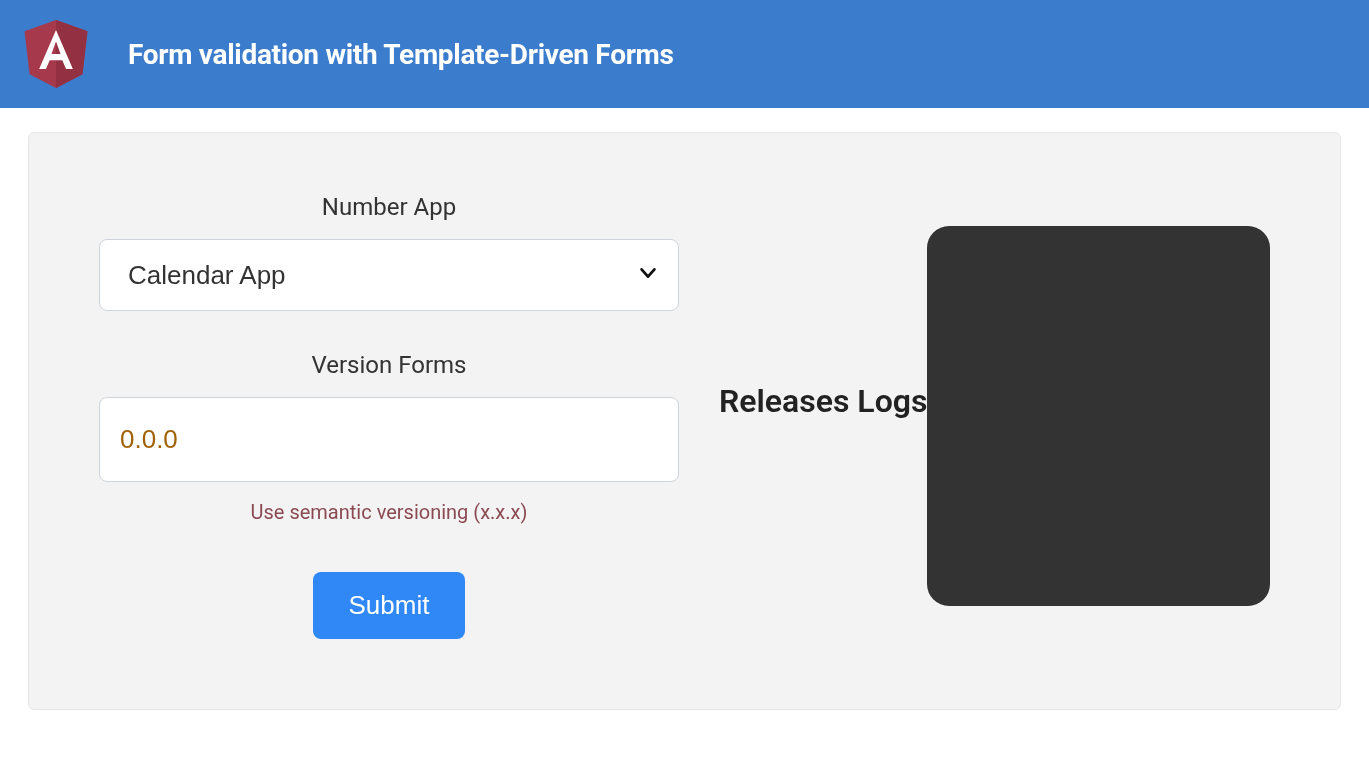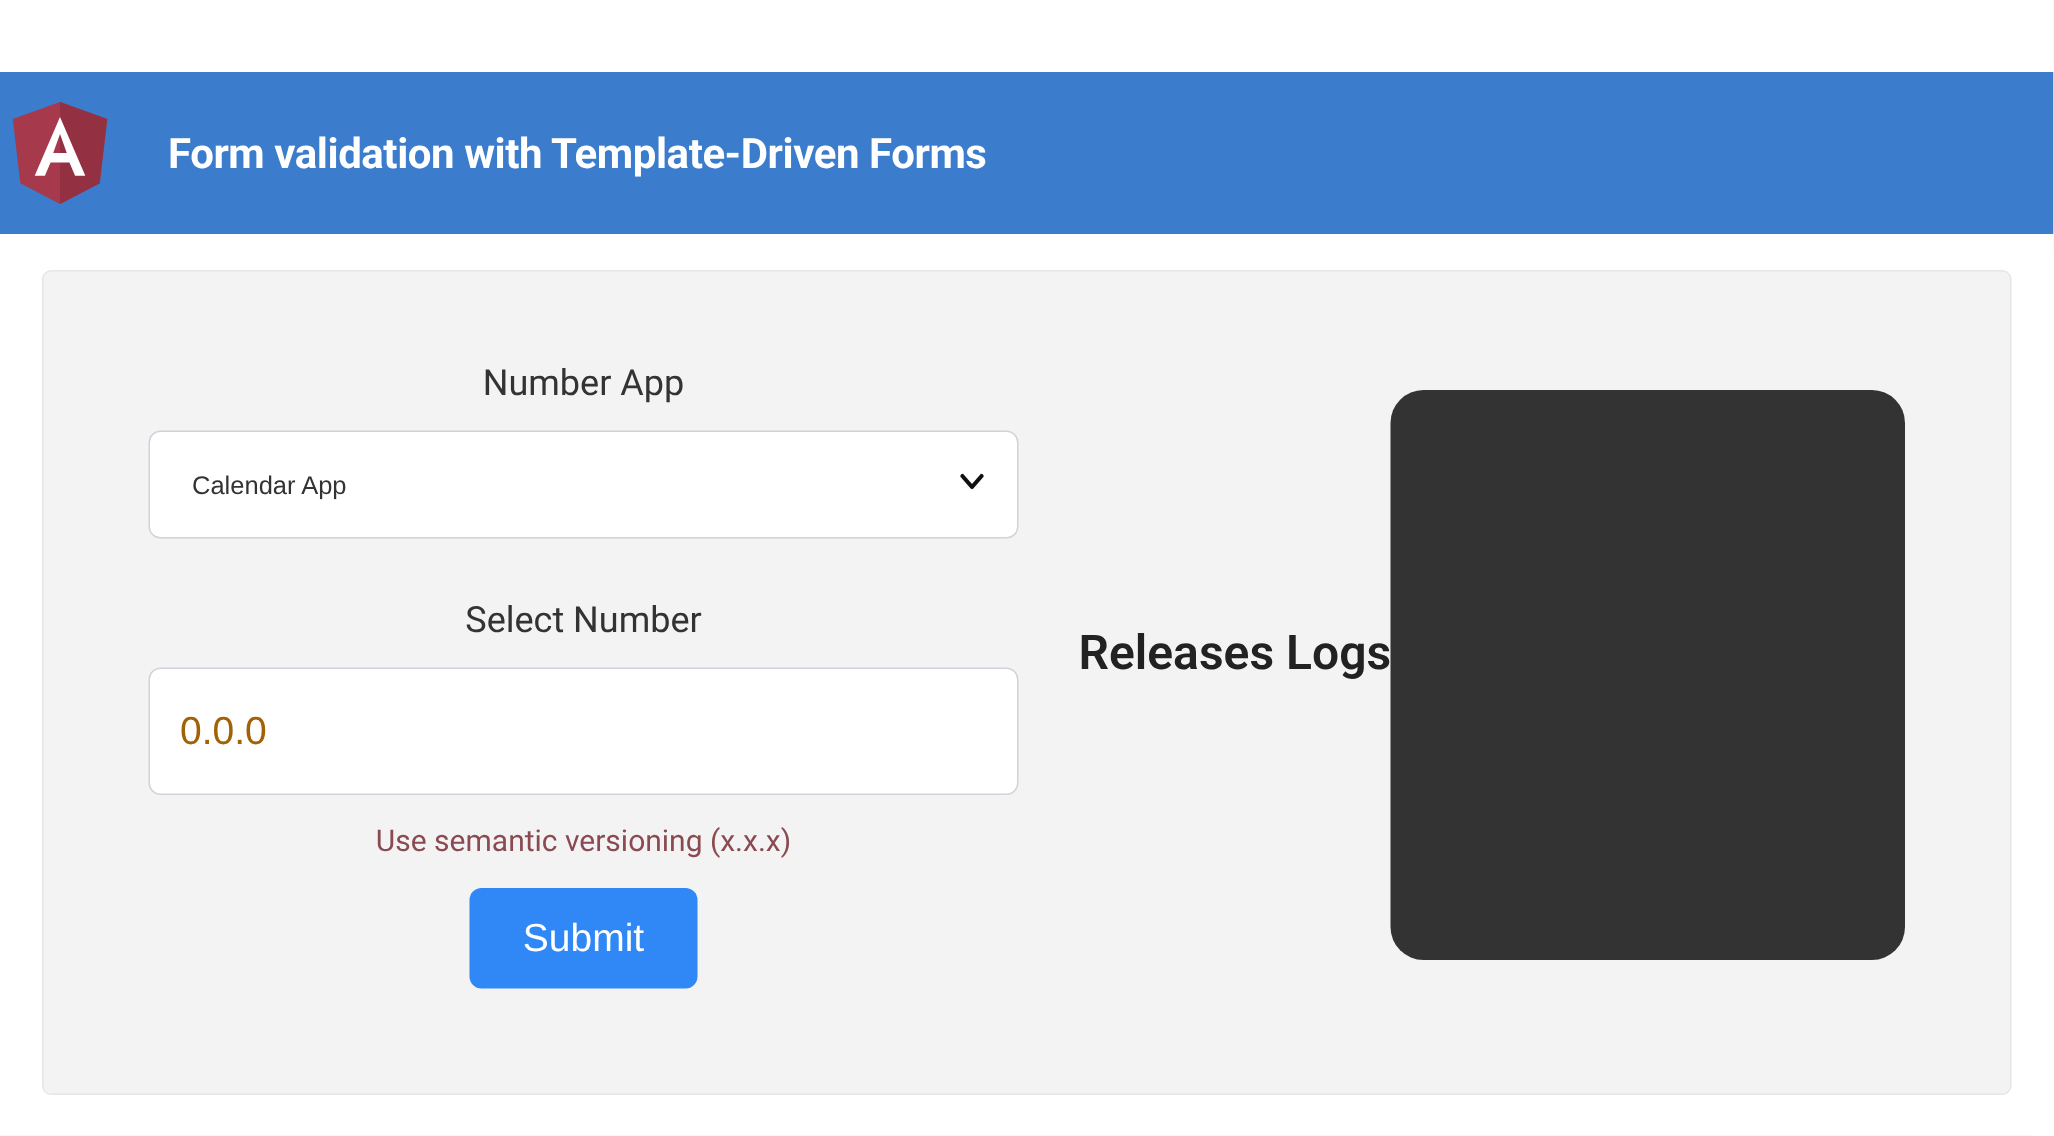--- a/index.html
+++ b/index.html
@@ -10,23 +10,22 @@
     body {
       font-family: -apple-system, BlinkMacSystemFont, "Segoe UI", Roboto, "Helvetica Neue", Arial, sans-serif;
       background: #ffffff;
       color: #212529;
     }
     .header {
       background: #3b7ccc;
       color: #ffffff;
       display: flex;
       align-items: center;
-      padding: 20px 8px;
+      padding: 20px 24px;
       gap: 40px;
-      margin-top: 48px;
     }
     .logo-wrap {
       display: flex;
       align-items: center;
       justify-content: center;
     }
     .header-title {
       font-size: 28px;
       font-weight: 700;
       letter-spacing: -0.3px;
@@ -60,21 +59,21 @@
     }
     .select-wrap {
       position: relative;
       width: 100%;
       margin-bottom: 40px;
     }
     .select-control {
       width: 100%;
       height: 72px;
       padding: 0 48px 0 28px;
-      font-size: 17px;
+      font-size: 26px;
       color: #333333;
       background: #ffffff;
       border: 1px solid #ced4da;
       border-radius: 8px;
       appearance: none;
       cursor: pointer;
       outline: none;
     }
     .chevron {
       position: absolute;
@@ -91,21 +90,21 @@
       color: #a16207;
       background: #ffffff;
       border: 1px solid #ced4da;
       border-radius: 8px;
       outline: none;
       margin-bottom: 18px;
     }
     .helper-text {
       font-size: 20px;
       color: #8b4a52;
-      margin-bottom: 20px;
+      margin-bottom: 48px;
       text-align: center;
     }
     .submit-btn {
       background: #2f88f6;
       color: #ffffff;
       border: none;
       border-radius: 8px;
       font-size: 26px;
       padding: 18px 36px;
       cursor: pointer;
@@ -147,21 +146,21 @@
       <select class="select-control">
         <option>Calendar App</option>
       </select>
       <span class="chevron">
         <svg width="22" height="22" viewBox="0 0 24 24" fill="none" stroke="#111111" stroke-width="3" stroke-linecap="round" stroke-linejoin="round">
           <polyline points="5 8 12 16 19 8"></polyline>
         </svg>
       </span>
     </div>
 
-    <label class="field-label">Select Number</label>
+    <label class="field-label">Version Forms</label>
     <input type="text" class="text-input" value="0.0.0" style="">
     <div class="helper-text">Use semantic versioning (x.x.x)</div>
 
     <button class="submit-btn">Submit</button>
 
   </section>
 
   <section class="logs-col">
     <h2 class="logs-title">Releases Logs</h2>
     <div class="logs-panel"></div>

